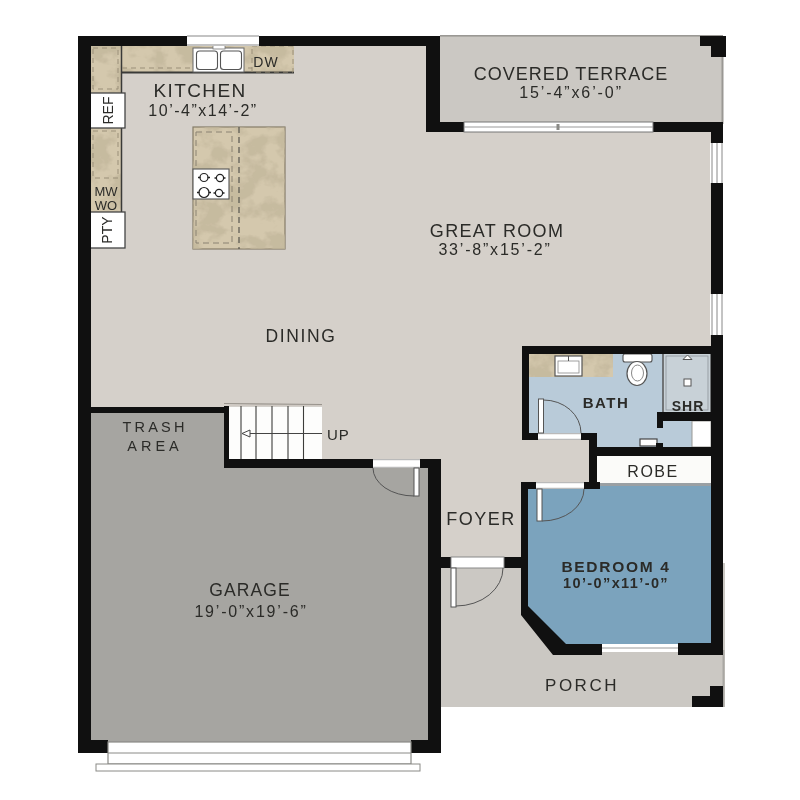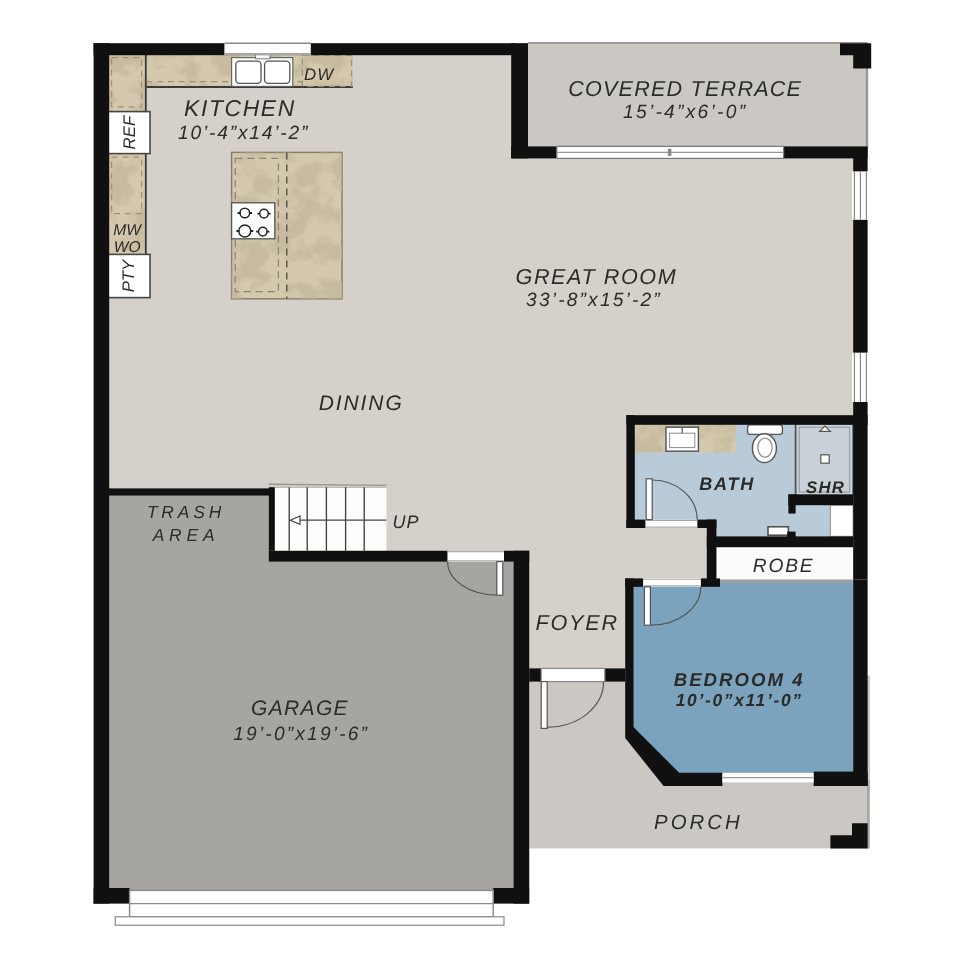--- a/index.html
+++ b/index.html
@@ -1,16 +1,16 @@
 <!DOCTYPE html>
 <html><head>
 <meta charset="utf-8">
 <style>
   html,body{margin:0;padding:0;background:#ffffff;}
-  .page{position:relative;width:800px;height:800px;background:#3b82f6;font-family:"Liberation Sans",sans-serif;font-style:italic;}
+  .page{position:relative;width:800px;height:800px;background:#3b82f6;font-family:"Liberation Sans",sans-serif;}
   svg{position:absolute;left:0;top:0;}
   text{font-family:"Liberation Sans",sans-serif;fill:#2b2b28;}
 </style>
 </head>
 <body>
 <div class="page">
 <svg width="800" height="800" viewBox="0 0 800 800">
 <defs>
   <filter id="speck" x="0" y="0" width="100%" height="100%">
     <feTurbulence type="fractalNoise" baseFrequency="0.045 0.055" numOctaves="4" seed="11" result="n"></feTurbulence>

